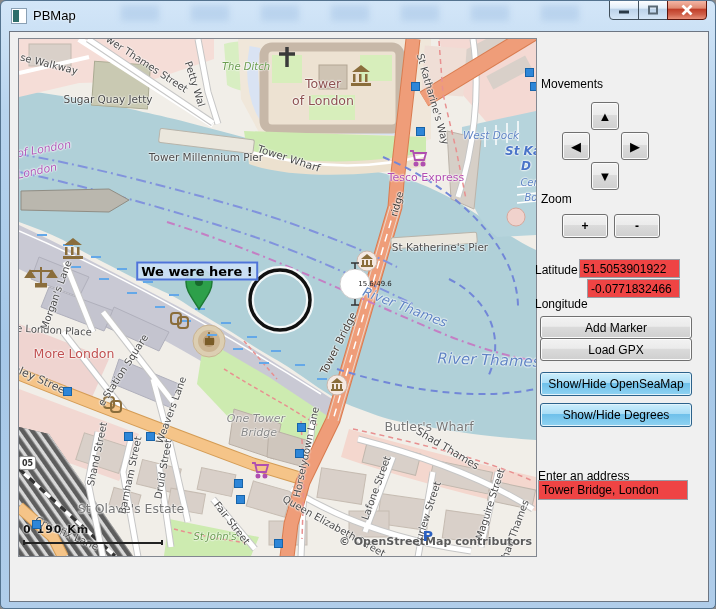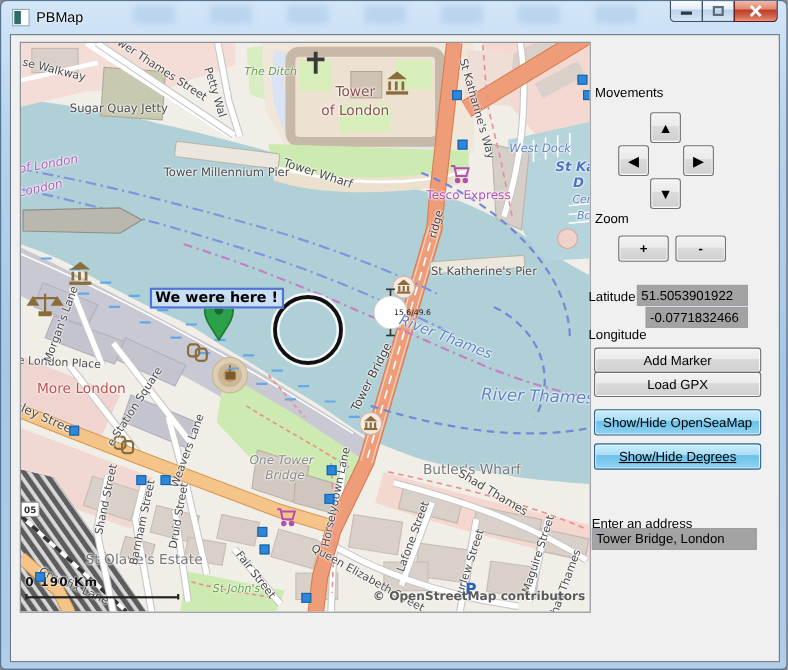--- a/index.html
+++ b/index.html
@@ -47,21 +47,21 @@
   #roadref{position:absolute;left:0px;top:417px;width:17px;height:14px;background:#fff;border:1px solid #999;
       border-radius:2px;font:bold 8px "DejaVu Sans",sans-serif;color:#333;text-align:center;line-height:13px;box-sizing:border-box;}
   .plabel{position:absolute;font:12px "Liberation Sans",sans-serif;color:#000;}
   .btn{position:absolute;border:1px solid #707070;border-radius:3px;color:#000;
       background:linear-gradient(180deg,#f2f2f2 0%,#ebebeb 45%,#dbdbdb 46%,#cfcfcf 100%);
       box-shadow:inset 0 0 0 1px #fbfbfb;display:flex;align-items:center;justify-content:center;
       font:12px "Liberation Sans",sans-serif;cursor:default;box-sizing:border-box;}
   .btn.blue{border-color:#2c628b;background:linear-gradient(180deg,#cceefc 0%,#a9ddf6 45%,#6ec0ea 46%,#90d3f2 100%);
       box-shadow:inset 0 0 0 1px #e2f4fc;}
   .arrow{font-size:13px;}
-  .tbox{position:absolute;border:1px solid #999ea6;background:#a3a3a3;font:12px "Liberation Sans",sans-serif;
+  .tbox{position:absolute;border:1px solid #999ea6;background:#ef4444;font:12px "Liberation Sans",sans-serif;
       padding:0 3px;box-sizing:border-box;}
 </style>
 </head>
 <body>
 
 <div id="win">
 
   <div id="titlebar">
     <div id="appicon"></div>
     <span id="title">PBMap</span>
@@ -432,18 +432,18 @@
     <button class="btn" style="left:604px;top:182px;width:46px;height:24px;font-weight:bold;">-</button>
 
     <span class="plabel" style="left:525px;top:231px;">Latitude</span>
     <input class="tbox" style="left: 569px; top: 227px; width: 101px; height: 19px;" value="51.5053901922">
     <span class="plabel" style="left:525px;top:265px;text-align:right;">Longitude</span>
     <input class="tbox" style="left: 577px; top: 247px; width: 93px; height: 19px;" value="-0.0771832466">
 
     <button class="btn" style="left:530px;top:284px;width:152px;height:23px;">Add Marker</button>
     <button class="btn" style="left:530px;top:306px;width:152px;height:23px;">Load GPX</button>
     <button class="btn blue" style="left:530px;top:340px;width:152px;height:24px;">Show/Hide OpenSeaMap</button>
-    <button class="btn blue" style="left:530px;top:371px;width:152px;height:24px;text-decoration:underline;">Show/Hide Degrees</button>
+    <button class="btn blue" style="left:530px;top:371px;width:152px;height:24px;">Show/Hide Degrees</button>
 
     <span class="plabel" style="left:528px;top:437px;">Enter an address</span>
     <input class="tbox" style="left: 528px; top: 448px; width: 150px; height: 20px;" value="Tower Bridge, London">
   </div>
 </div>
 
 </body></html>

